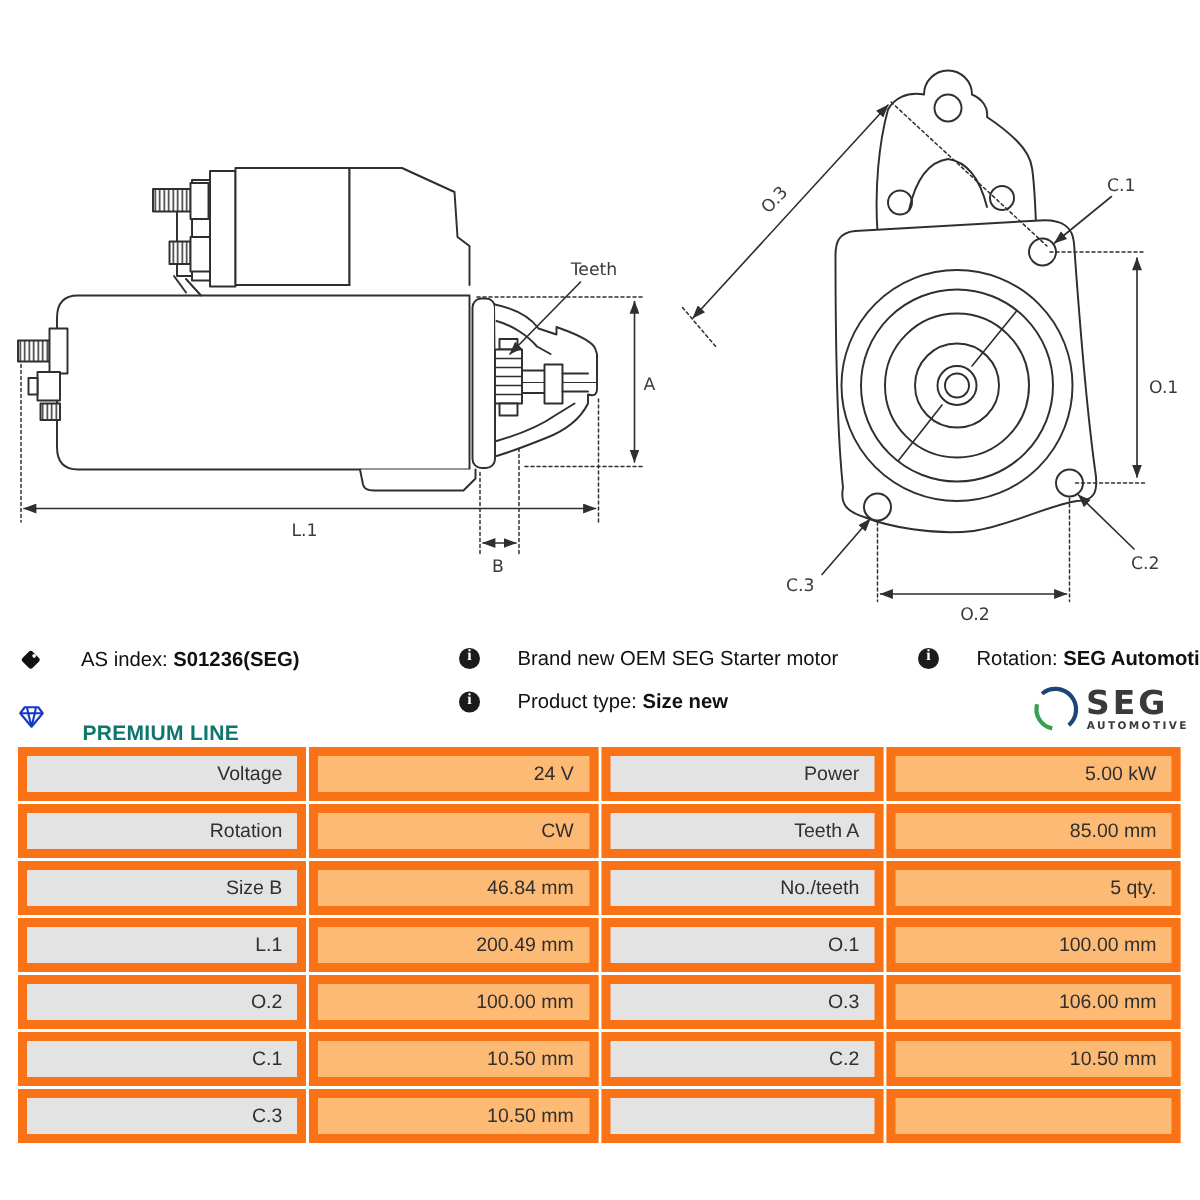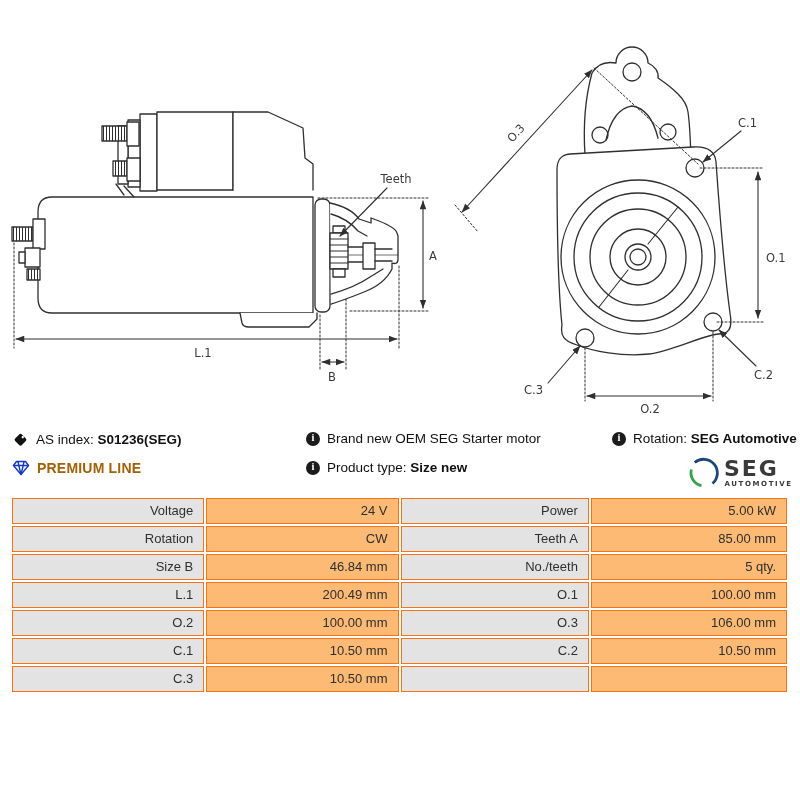--- a/index.html
+++ b/index.html
@@ -2,30 +2,30 @@
 <html><head>
 <meta charset="utf-8">
 <style>
   html,body{margin:0;padding:0;}
   body{width:800px;height:800px;background:#fff;position:relative;overflow:hidden;
        font-family:"Liberation Sans",sans-serif;color:#111;}
   .abs{position:absolute;}
   
   svg text{font-family:"DejaVu Sans","Liberation Sans",sans-serif;fill:#3a3a3a;}
   
-  .info-item{position:absolute;display:flex;align-items:center;gap:7px;font-size:13.5px;white-space:nowrap;}
+  .info-item{position:absolute;display:flex;align-items:center;gap:25px;font-size:13.5px;white-space:nowrap;}
   .info-item b{font-weight:bold;}
-  .premium{color:#a16207;font-weight:bold;font-size:14px;letter-spacing:.2px;}
+  .premium{color:#0f766e;font-weight:bold;font-size:14px;letter-spacing:.2px;margin-top:20px;}
   .iicon{width:14px;height:14px;border-radius:50%;background:#1b1b1b;color:#fff;
          display:inline-flex;align-items:center;justify-content:center;flex:0 0 auto;
          font-family:"Liberation Serif",serif;font-weight:bold;font-size:10.5px;line-height:1;}
   
   table.spec{position:absolute;left:10px;top:496px;width:779px;border-collapse:separate;border-spacing:2px;
              font-size:13px;color:#2f2f2f;table-layout:fixed;}
-  table.spec td{border:1px solid #f97316;padding:4px 10px;line-height:16px;vertical-align:top;text-align:right;}
+  table.spec td{border:6px solid #f97316;padding:4px 10px;line-height:16px;vertical-align:top;text-align:right;}
   table.spec td.lbl{background:#e3e3e3;}
   table.spec td.val{background:#fdba74;}
   
   .seg-logo{position:absolute;right:6px;top:452px;width:110px;height:42px;}
 </style>
 </head>
 <body>
 
 <svg class="abs" style="left:0;top:60px" width="440" height="340" viewBox="0 60 440 340" fill="none" stroke="#2f2f2f" stroke-width="1.3" stroke-linejoin="round" stroke-linecap="round">
   <defs>

